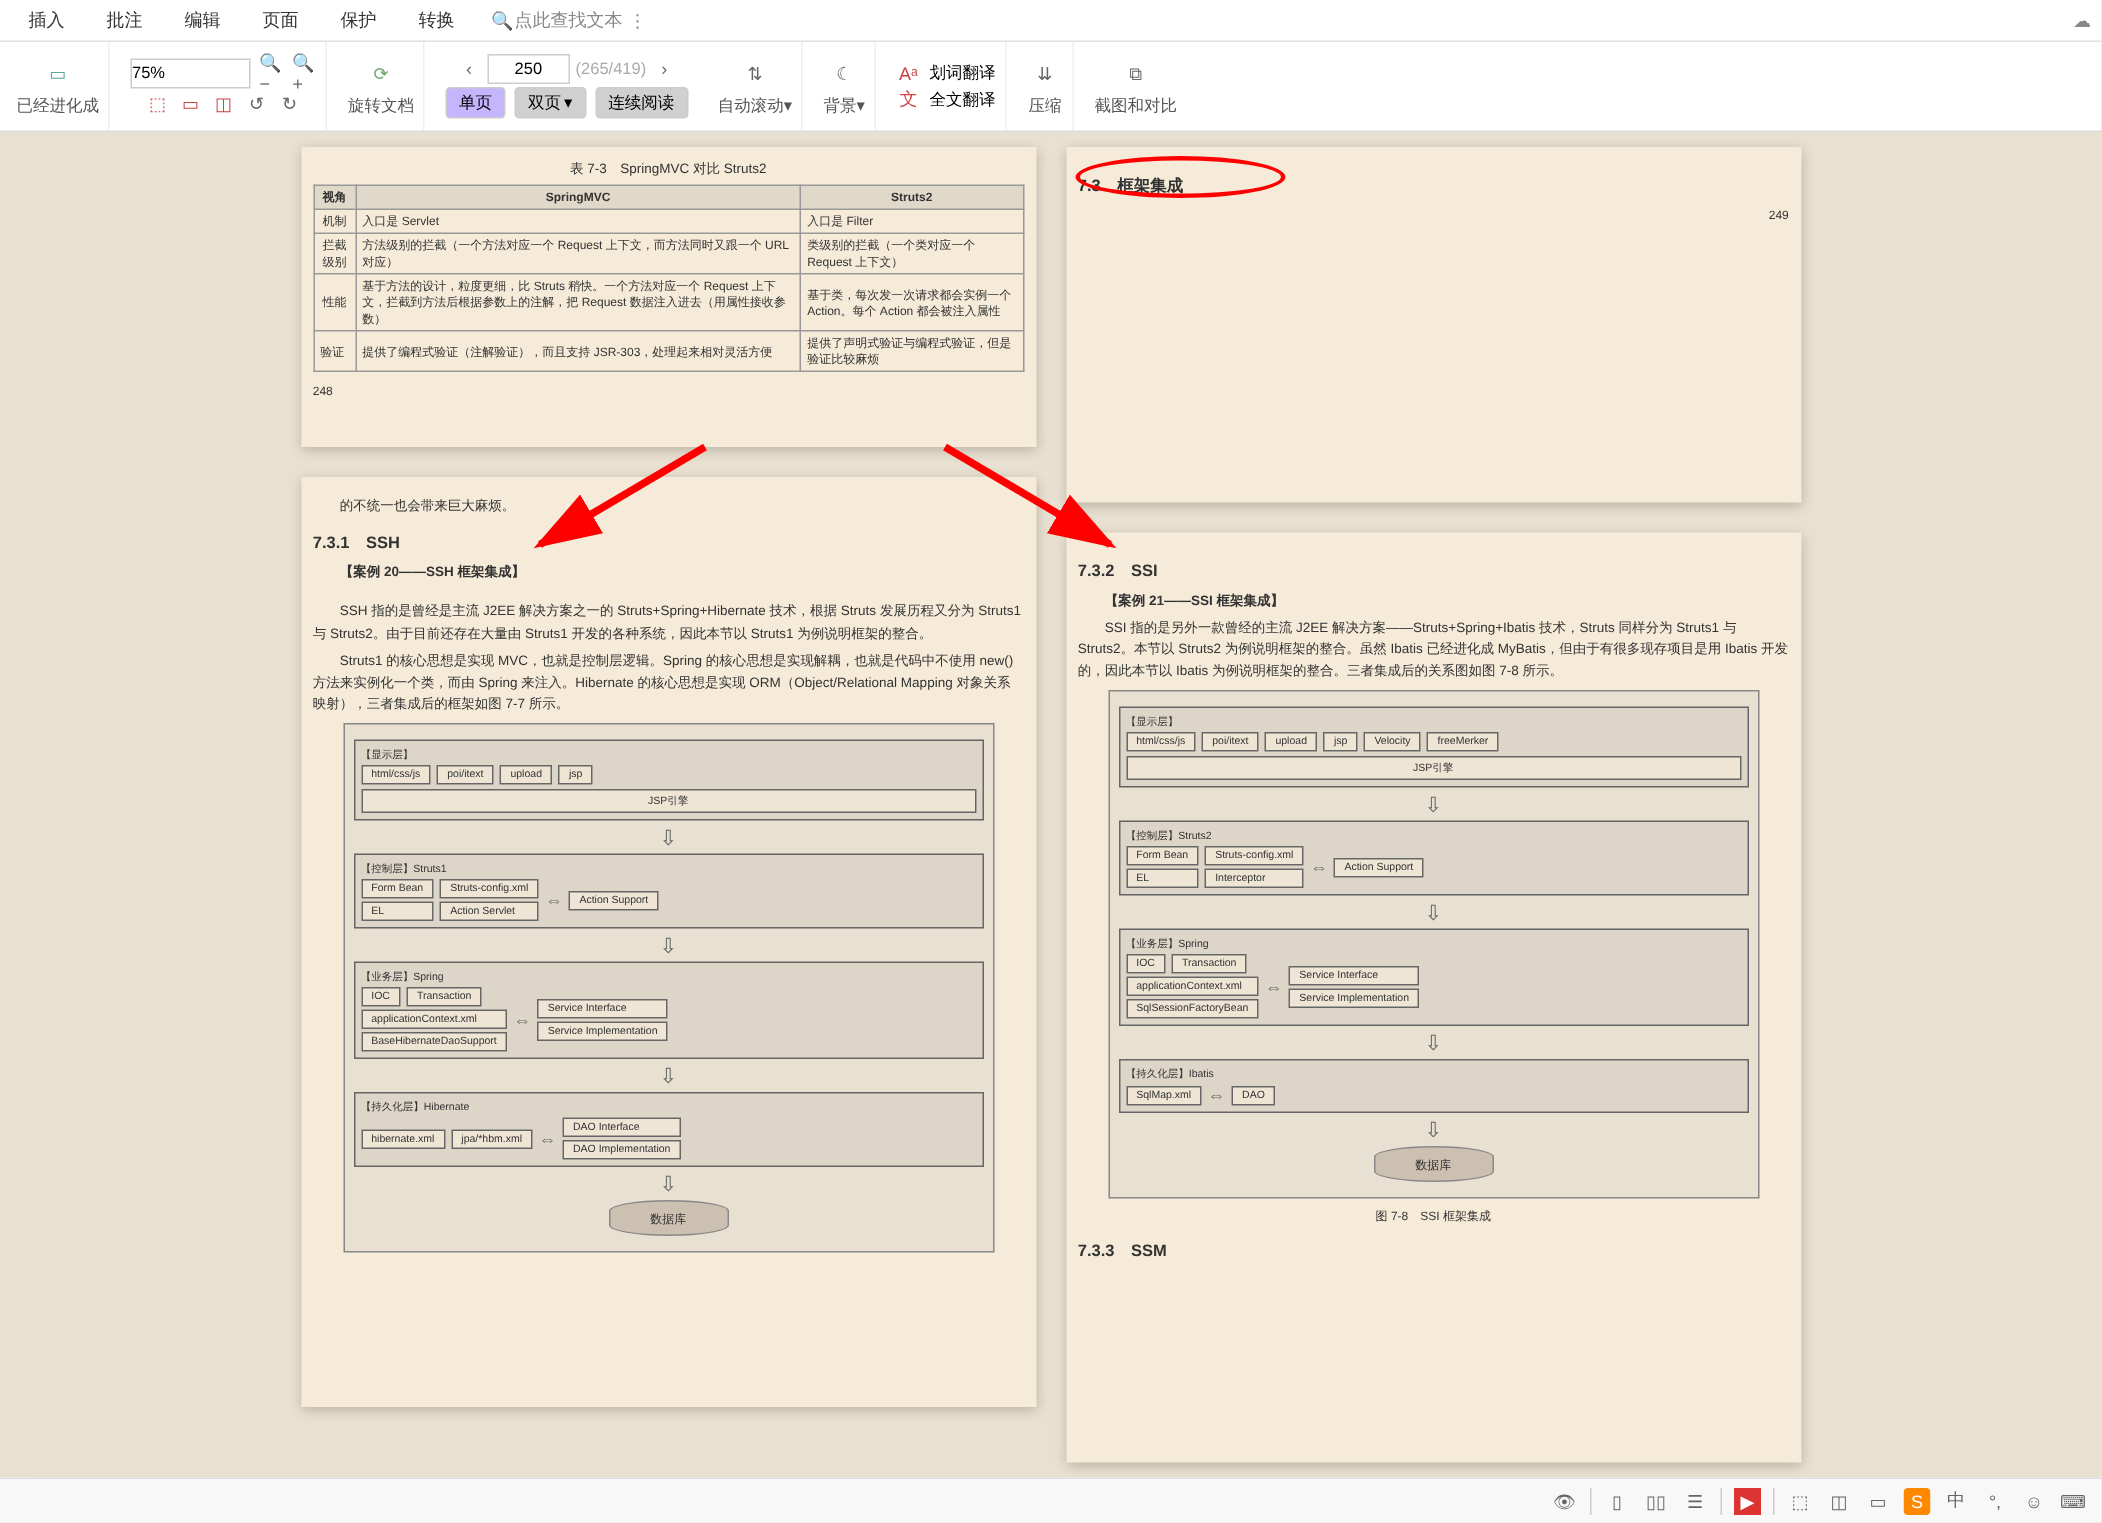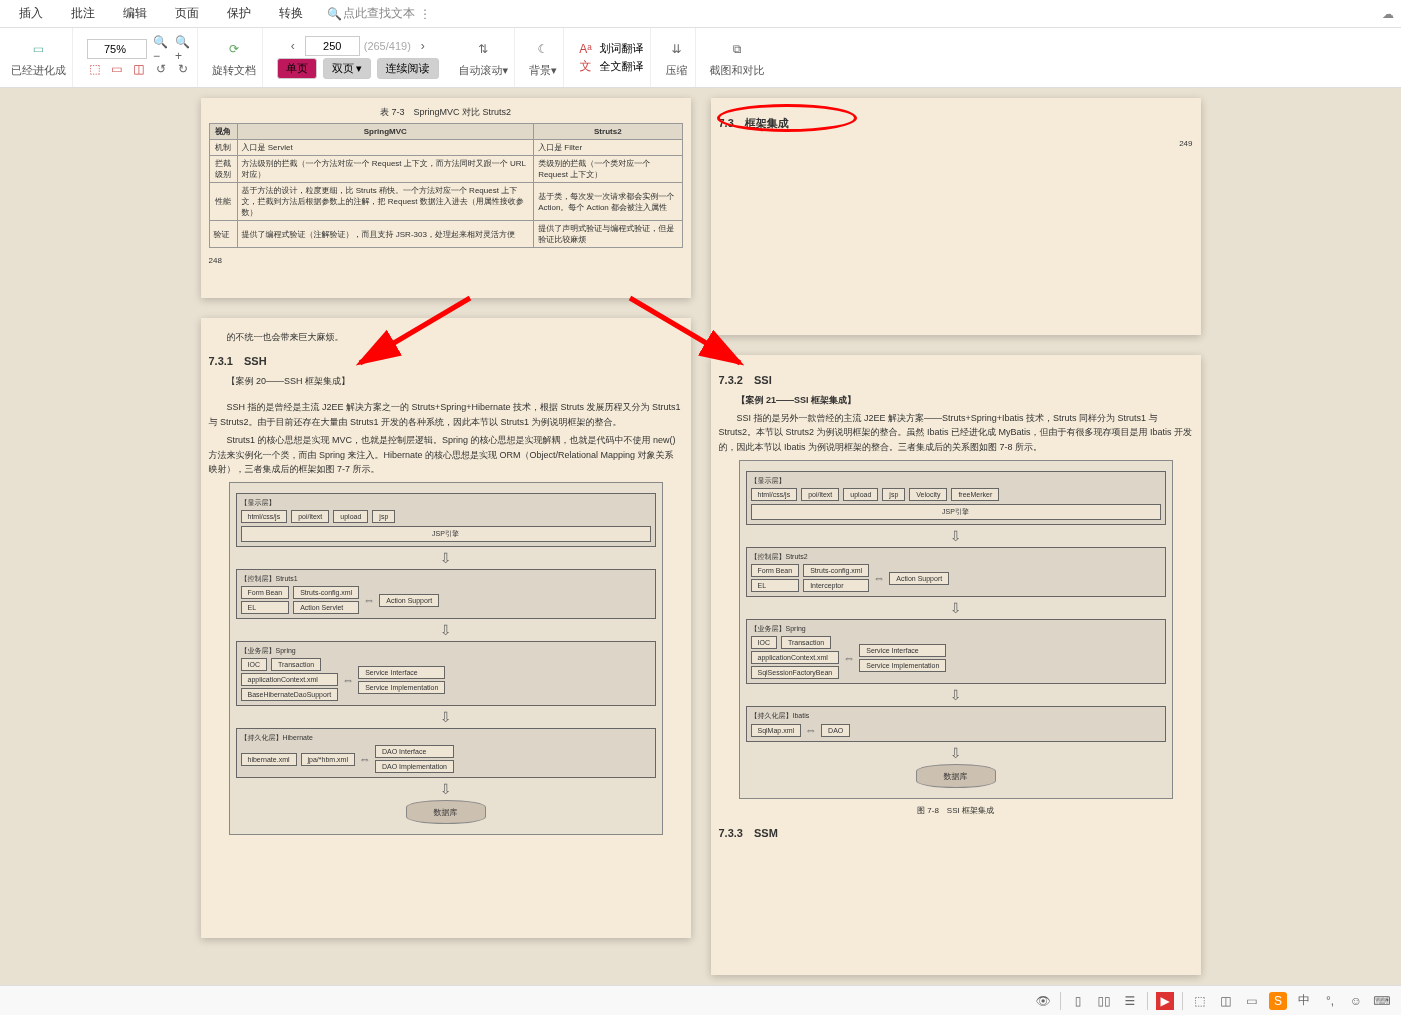--- a/index.html
+++ b/index.html
@@ -8,24 +8,24 @@
 .menubar .m{padding:0 14px;color:#333;cursor:pointer}
 .menubar .search{display:flex;align-items:center;margin-left:10px;color:#888}
 .menubar .cloud{margin-left:auto;color:#888}
 .toolbar{height:60px;background:#fff;display:flex;align-items:center;padding:0 5px;border-bottom:1px solid #ddd;gap:8px}
 .tgroup{display:flex;flex-direction:column;align-items:center;gap:2px;padding:0 6px;border-right:1px solid #eee;height:100%;justify-content:center}
 .tgroup.nb{border-right:none}
 .tgroup .icons{display:flex;gap:6px;align-items:center}
 .tgroup .lbl{font-size:11px;color:#555}
 .ico{width:16px;height:16px;display:inline-flex;align-items:center;justify-content:center;color:#666}
 .ico.big{width:24px;height:24px}
-.zoom-sel{width:60px;height:20px;border:1px solid #ccc;font-size:11px;padding:0 16px}
+.zoom-sel{width:80px;height:20px;border:1px solid #ccc;font-size:11px;padding:0 0}
 .page-input{width:55px;height:20px;border:1px solid #ccc;text-align:center;font-size:11px}
 .page-nav{display:flex;align-items:center;gap:4px}
-.btn-pill{padding:2px 8px;border:1px solid #ccc;border-radius:3px;background:#be185d;font-size:11px;display:flex;align-items:center;gap:2px}
+.btn-pill{padding:2px 8px;border:1px solid #ccc;border-radius:3px;background:#c4b5fd;font-size:11px;display:flex;align-items:center;gap:2px}
 .btn-pill.active{background:#d0d0d0}
 .canvas{position:absolute;top:88px;left:0;right:0;bottom:30px;background:#e8e0d0;overflow:auto;display:flex;justify-content:center;gap:20px;padding:10px}
 .leftgutter{position:absolute;left:0;top:88px;bottom:30px;width:20px;background:#fff;border-right:1px solid #ddd}
 .page{width:490px;background:#f5ebd8;box-shadow:0 2px 8px rgba(0,0,0,.2);padding:8px;font-size:9px;color:#333;position:relative}
 .tbl{width:100%;border-collapse:collapse;font-size:8px}
 .tbl td,.tbl th{border:1px solid #999;padding:2px 4px;text-align:left}
 .tbl th{background:#e0d8c8;text-align:center}
 .sect-title{font-weight:bold;margin:10px 0 6px;font-size:11px}
 .para{text-indent:2em;line-height:1.6;font-size:9px;margin:4px 0}
 .pagenum{font-size:8px;margin-top:8px}
@@ -169,21 +169,21 @@
               <td>提供了声明式验证与编程式验证，但是验证比较麻烦</td>
             </tr>
       </tbody>
         </table>
       <div class="pagenum">248</div>
     </div>
 
     <div class="page" style="min-height:620px">
       <div class="para">的不统一也会带来巨大麻烦。</div>
       <div class="sect-title">7.3.1　SSH</div>
-      <div style="font-weight:normal;margin:4px 0 12px 2em;font-size:9px">【案例 20——SSH 框架集成】</div>
+      <div style="font-weight:bold;margin:4px 0 12px 2em;font-size:9px">【案例 20——SSH 框架集成】</div>
       <div class="para">SSH 指的是曾经是主流 J2EE 解决方案之一的 Struts+Spring+Hibernate 技术，根据 Struts 发展历程又分为 Struts1 与 Struts2。由于目前还存在大量由 Struts1 开发的各种系统，因此本节以 Struts1 为例说明框架的整合。</div>
       <div class="para">Struts1 的核心思想是实现 MVC，也就是控制层逻辑。Spring 的核心思想是实现解耦，也就是代码中不使用 new() 方法来实例化一个类，而由 Spring 来注入。Hibernate 的核心思想是实现 ORM（Object/Relational Mapping 对象关系映射），三者集成后的框架如图 7-7 所示。</div>
       <div class="diagram">
         <div class="dlayer">
             <div class="ltitle">【显示层】</div>
           <div class="drow">
               <span class="dbox">html/css/js</span>
               <span class="dbox">poi/itext</span>
               <span class="dbox">upload</span>
               <span class="dbox">jsp</span>

